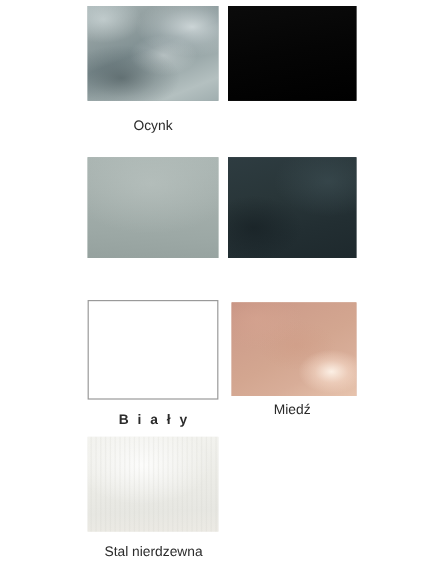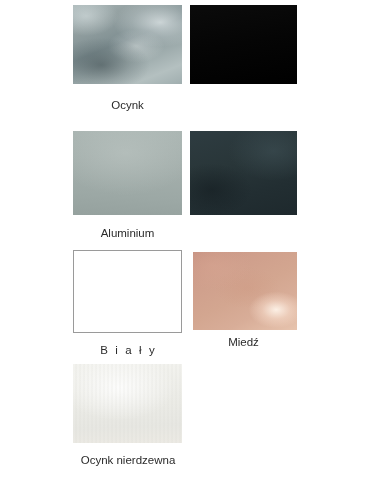--- a/index.html
+++ b/index.html
@@ -44,20 +44,21 @@
     font-size: 11.5px;
     line-height: 14px;
     color: #2b2b2b;
     white-space: nowrap;
     font-family: "Liberation Sans", sans-serif;
   }
 
   .label-spaced {
     letter-spacing: 2.1px;
     text-indent: 2.1px;
+    font-weight: bold;
   }
 
   
 
   
   .chip-ocynk {
     background-color: #8d9b9c;
     background-image:
       radial-gradient(ellipse 62% 48% at 26% 76%, rgba(52,66,70,0.50) 0%, rgba(52,66,70,0.16) 42%, rgba(52,66,70,0) 72%),
       radial-gradient(ellipse 55% 40% at 80% 22%, rgba(236,242,243,0.70) 0%, rgba(236,242,243,0.22) 48%, rgba(236,242,243,0) 78%),
@@ -124,34 +125,33 @@
   </div>
   <div class="swatch-label" style="left:73px; top:98px; width:109px;">Ocynk</div>
 
   <div class="swatch-cell" style="left:190px; top:5px; width:107px; height:79px;">
     <div class="swatch-chip chip-czarny"></div>
   </div>
 
   <div class="swatch-cell" style="left:73px; top:131px; width:109px; height:84px;">
     <div class="swatch-chip chip-aluminium"></div>
   </div>
-  <div class="swatch-label" style="left:73px; top:226px; width:109px;">Aluminium</div>
 
   <div class="swatch-cell" style="left:190px; top:131px; width:107px; height:84px;">
     <div class="swatch-chip chip-grafit"></div>
   </div>
 
   <div class="swatch-cell" style="left:73px; top:250px; width:109px; height:83px;">
     <div class="swatch-chip chip-bialy"></div>
   </div>
   <div class="swatch-label label-spaced" style="left:73px; top:343px; width:109px;">B i a ł y</div>
 
   <div class="swatch-cell" style="left:193px; top:252px; width:104px; height:78px;">
     <div class="swatch-chip chip-miedz"></div>
   </div>
   <div class="swatch-label" style="left:190px; top:335px; width:107px;">Miedź</div>
 
   <div class="swatch-cell" style="left:73px; top:364px; width:109px; height:79px;">
     <div class="swatch-chip chip-stal"></div>
   </div>
-  <div class="swatch-label" style="left:68px; top:453px; width:120px;">Ocynk nierdzewna</div>
+  <div class="swatch-label" style="left:68px; top:453px; width:120px;">Stal nierdzewna</div>
 
 </div>
 
 </body></html>

